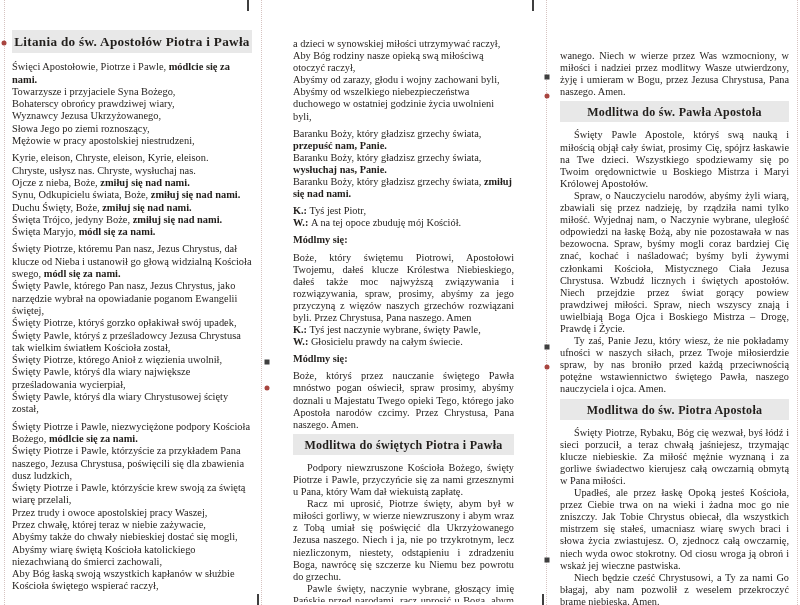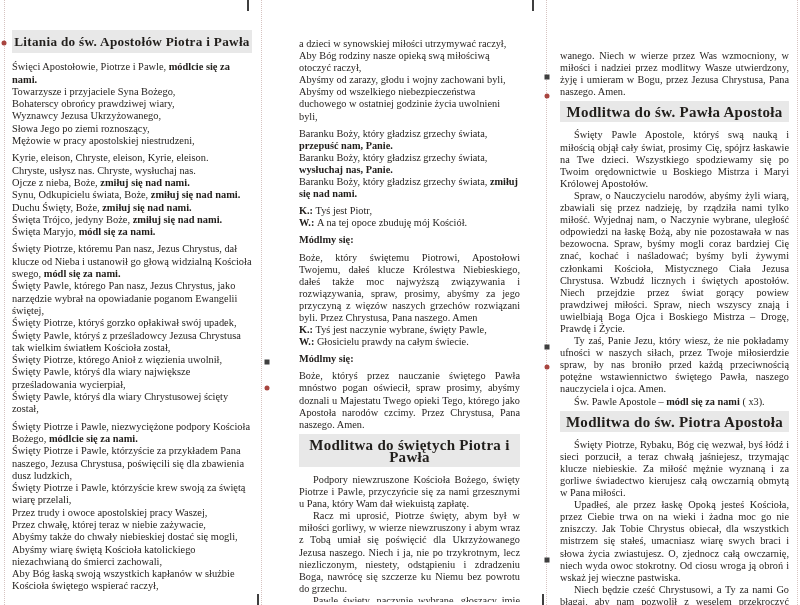--- a/index.html
+++ b/index.html
@@ -4,25 +4,25 @@
 <style>
   * { margin:0; padding:0; box-sizing:border-box; }
   html,body { background:#fff; }
   body {
     width:800px; height:605px; position:relative; overflow:hidden;
     font-family:"Liberation Serif", serif; color:#211e1b;
   }
   #page { position:absolute; inset:0; background:#fff; }
   .col { position:absolute; overflow:hidden; }
   #col1 { left:12px;  top:30px; width:240px; height:572px; font-size:10.4px; line-height:12.3px; }
-  #col2 { left:299px; top:38px; width:221px; height:564px; font-size:10.3px; line-height:12.1px; }
+  #col2 { left:293px; top:38px; width:221px; height:564px; font-size:10.3px; line-height:12.1px; }
   #col3 { left:560px; top:50px; width:229px; height:564px; font-size:10.3px; line-height:12.1px; }
   .sec-heading {
     background:var(--header-bg,#e8e8e8); text-align:center; font-weight:bold;
-    font-size:15px; letter-spacing:.3px; padding:5px 2px 4px; margin:3px 0 7px;
+    font-size:12px; letter-spacing:.3px; padding:5px 2px 4px; margin:3px 0 7px;
   }
   #col1 .sec-heading { font-size:13.2px; padding:6px 2px 5px; margin:0 0 8px; }
   .litany { margin-bottom:5px; }
   .lit-line { text-align:left; }
   .para { text-align:justify; }
   .para.ind { text-indent:14px; }
   .para.gap { }
   .b { font-weight:bold; }
   
   .fold-line { position:absolute; top:0; bottom:0; width:0;
@@ -109,21 +109,20 @@
       <p class="para ind"><span>Podpory niewzruszone Kościoła Bożego, święty Piotrze i Pawle, przyczyńcie się za nami grzesznymi u Pana, który Wam dał wiekuistą zapłatę.</span></p>
       <p class="para ind"><span>Racz mi uprosić, Piotrze święty, abym był w miłości gorliwy, w wierze niewzruszony i abym wraz z Tobą umiał się poświęcić dla Ukrzyżowanego Jezusa naszego. Niech i ja, nie po trzykrotnym, lecz niezliczonym, niestety, odstąpieniu i zdradzeniu Boga, nawrócę się szczerze ku Niemu bez powrotu do grzechu.</span></p>
       <p class="para ind"><span>Pawle święty, naczynie wybrane, głoszący imię Pańskie przed narodami, racz uprosić u Boga, abym się stał naczyniem łaski i błogosławieństwa Jego. Naucz mnie znać i kochać Tego, który nas ukochał aż do śmierci. Niech wraz z Tobą nic nie mam prócz Jezusa Ukrzyżo-</span></p>
     </div>
   <div id="col3" class="col">
       <p class="para"><span>wanego. Niech w wierze przez Was wzmocniony, w miłości i nadziei przez modlitwy Wasze utwierdzony, żyję i umieram w Bogu, przez Jezusa Chrystusa, Pana naszego. Amen.</span></p>
       <div class="sec-heading">Modlitwa do św. Pawła Apostoła</div>
       <p class="para ind"><span>Święty Pawle Apostole, któryś swą nauką i miłością objął cały świat, prosimy Cię, spójrz łaskawie na Twe dzieci. Wszystkiego spodziewamy się po Twoim orędownictwie u Boskiego Mistrza i Maryi Królowej Apostołów.</span></p>
       <p class="para ind"><span>Spraw, o Nauczycielu narodów, abyśmy żyli wiarą, zbawiali się przez nadzieję, by rządziła nami tylko miłość. Wyjednaj nam, o Naczynie wybrane, uległość odpowiedzi na łaskę Bożą, aby nie pozostawała w nas bezowocna. Spraw, byśmy mogli coraz bardziej Cię znać, kochać i naśladować; byśmy byli żywymi członkami Kościoła, Mistycznego Ciała Jezusa Chrystusa. Wzbudź licznych i świętych apostołów. Niech przejdzie przez świat gorący powiew prawdziwej miłości. Spraw, niech wszyscy znają i uwielbiają Boga Ojca i Boskiego Mistrza – Drogę, Prawdę i Życie.</span></p>
       <p class="para ind"><span>Ty zaś, Panie Jezu, który wiesz, że nie pokładamy ufności w naszych siłach, przez Twoje miłosierdzie spraw, by nas broniło przed każdą przeciwnością potężne wstawiennictwo świętego Pawła, naszego nauczyciela i ojca. Amen.</span></p>
-      <p class="para ind"><span>Św. Pawle Apostole – </span><span class="b">módl się za nami</span><span> ( x3).</span></p>
       <div class="sec-heading">Modlitwa do św. Piotra Apostoła</div>
       <p class="para ind"><span>Święty Piotrze, Rybaku, Bóg cię wezwał, byś łódź i sieci porzucił, a teraz chwałą jaśniejesz, trzymając klucze niebieskie. Za miłość mężnie wyznaną i za gorliwe świadectwo kierujesz całą owczarnią obmytą w Pana miłości.</span></p>
       <p class="para ind"><span>Upadłeś, ale przez łaskę Opoką jesteś Kościoła, przez Ciebie trwa on na wieki i żadna moc go nie zniszczy. Jak Tobie Chrystus obiecał, dla wszystkich mistrzem się stałeś, umacniasz wiarę swych braci i słowa życia zwiastujesz. O, zjednocz całą owczarnię, niech wyda owoc stokrotny. Od ciosu wroga ją obroń i wskaż jej wieczne pastwiska.</span></p>
       <p class="para ind"><span>Niech będzie cześć Chrystusowi, a Ty za nami Go błagaj, aby nam pozwolił z weselem przekroczyć bramę niebieską. Amen.</span></p>
     </div>
   <div id="marks">
       <div class="fold-line" style="left: 4px;"></div>
       <div class="fold-line" style="left: 261px;"></div>
       <div class="fold-line" style="left: 546px;"></div>
       <div class="fold-line" style="left: 797px;"></div>

